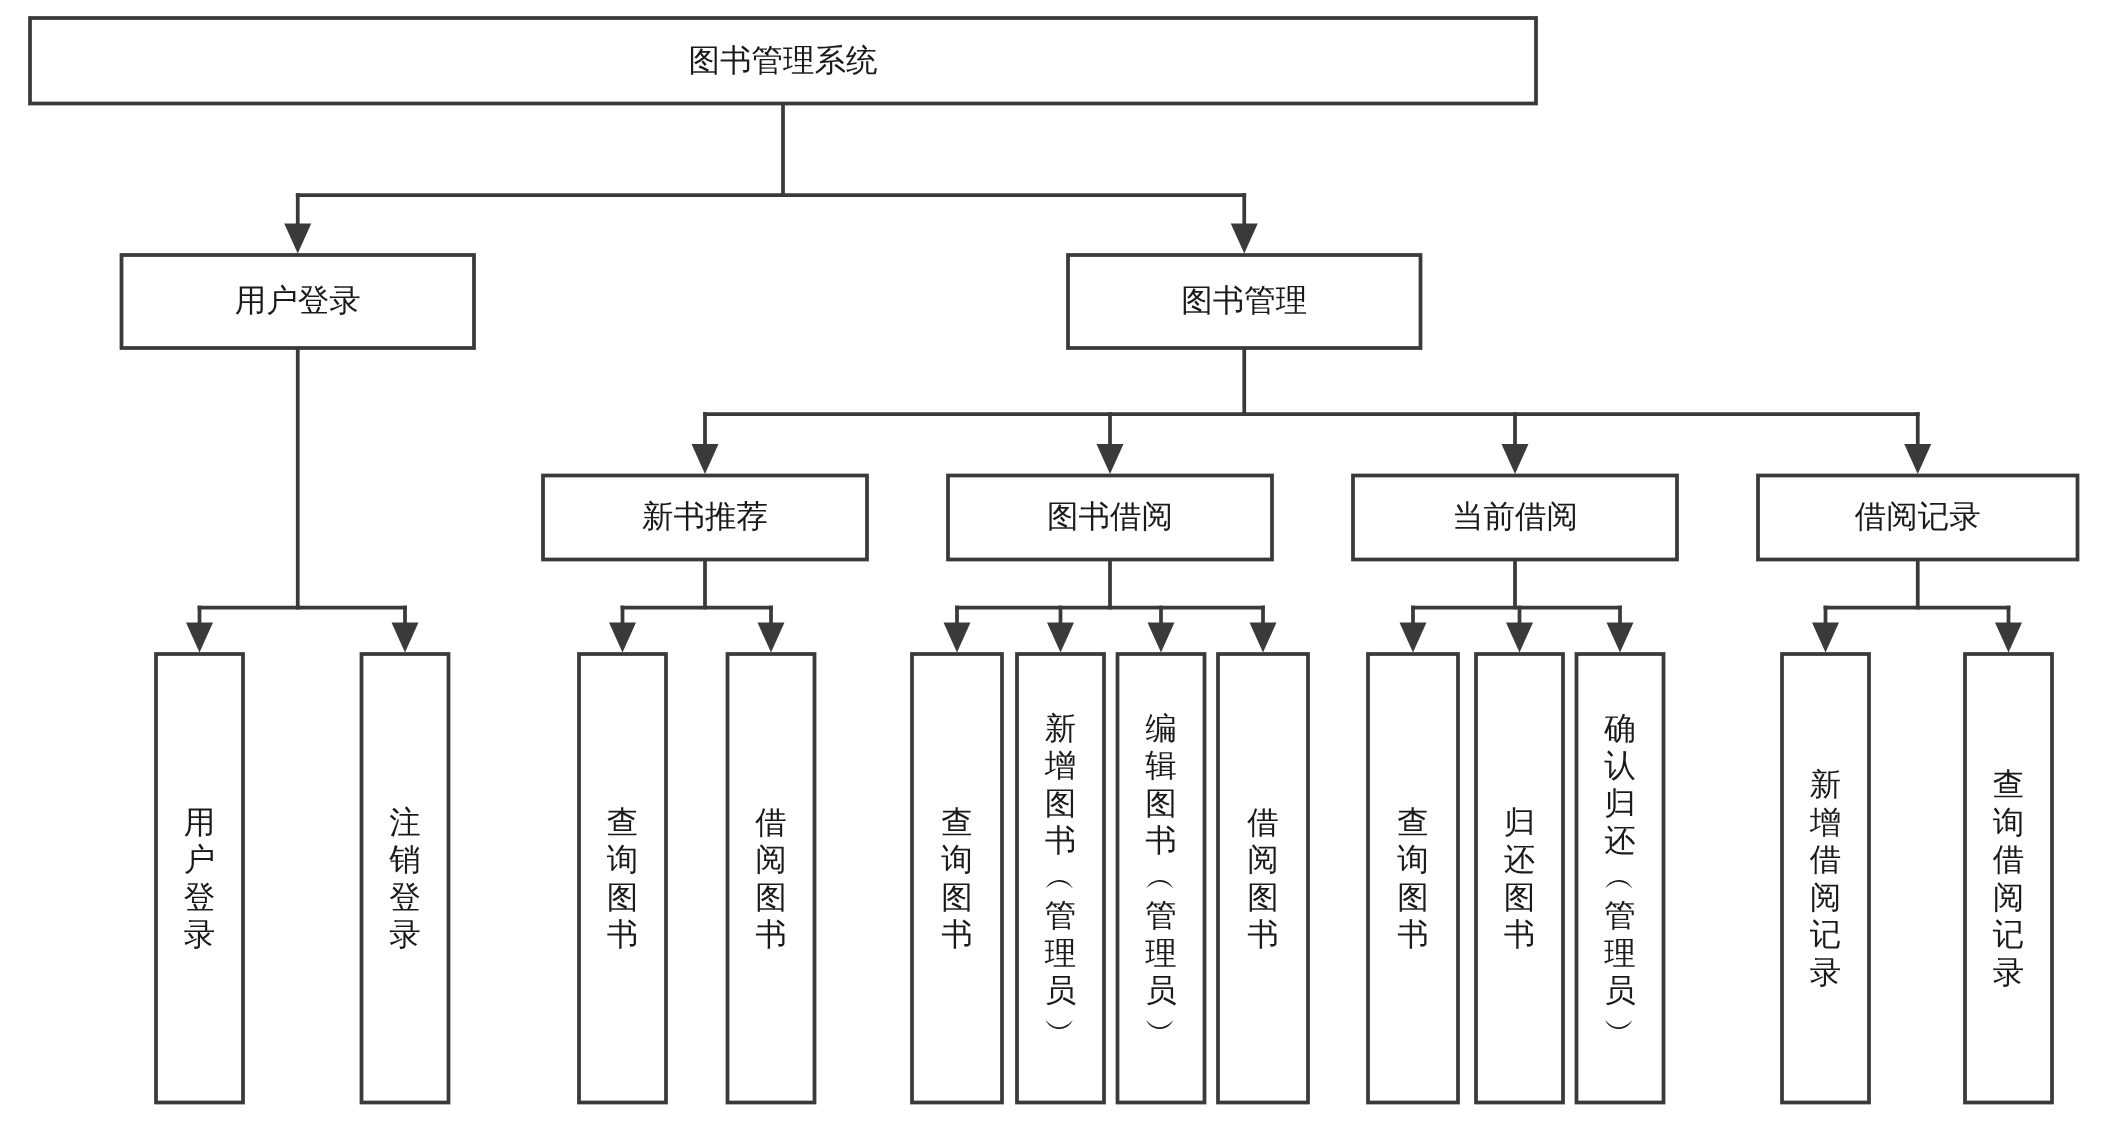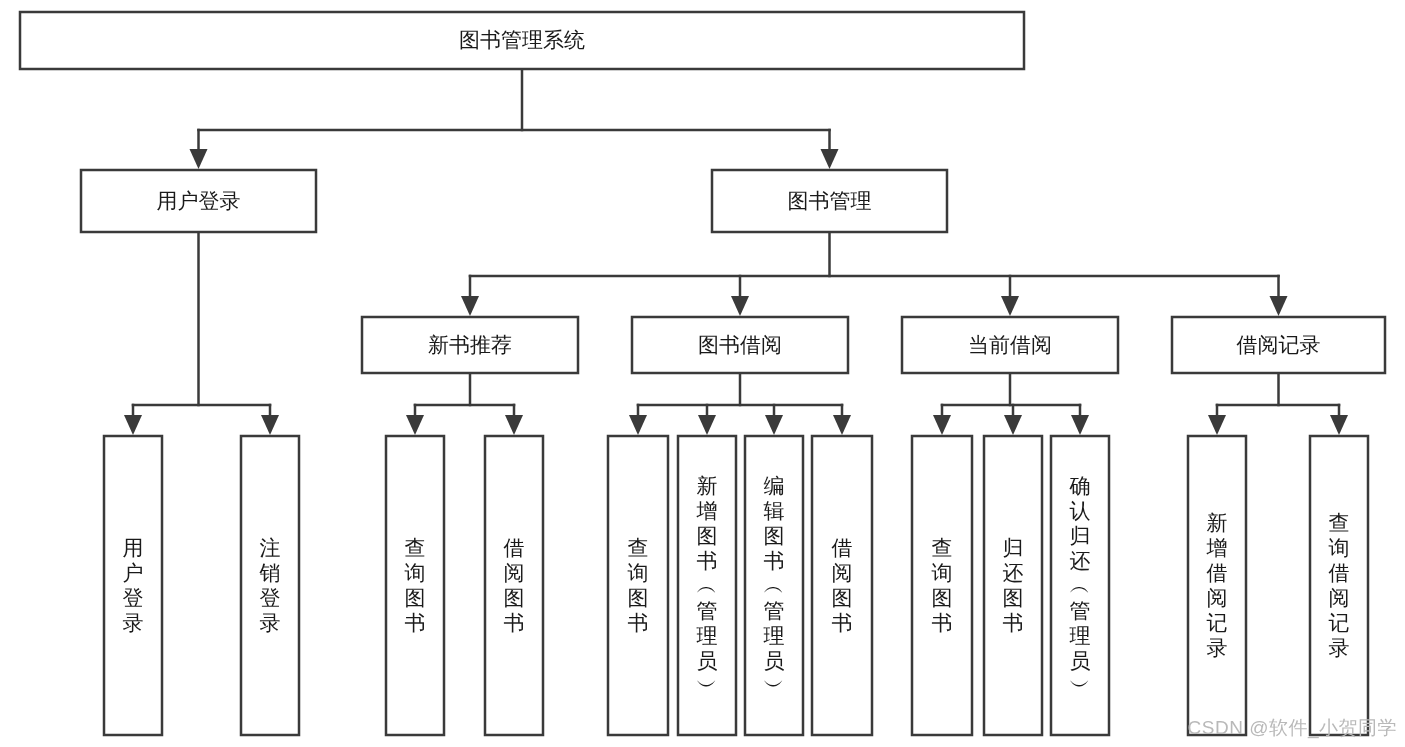--- a/index.html
+++ b/index.html
@@ -200,14 +200,13 @@
         <g>
           <rect x="1188" y="436" width="58" height="299" class="node-box"></rect>
           <text x="1217" y="530" class="node-label-vert"><tspan x="1217" dy="0">新</tspan><tspan x="1217" dy="25">增</tspan><tspan x="1217" dy="25">借</tspan><tspan x="1217" dy="25">阅</tspan><tspan x="1217" dy="25">记</tspan><tspan x="1217" dy="25">录</tspan></text>
         </g>
         <g>
           <rect x="1310" y="436" width="58" height="299" class="node-box"></rect>
           <text x="1339" y="530" class="node-label-vert"><tspan x="1339" dy="0">查</tspan><tspan x="1339" dy="25">询</tspan><tspan x="1339" dy="25">借</tspan><tspan x="1339" dy="25">阅</tspan><tspan x="1339" dy="25">记</tspan><tspan x="1339" dy="25">录</tspan></text>
         </g>
       </g>
   </svg>
-  <div class="watermark">CSDN @软件_小贺同学</div>
 </div>
 
 </body></html>

